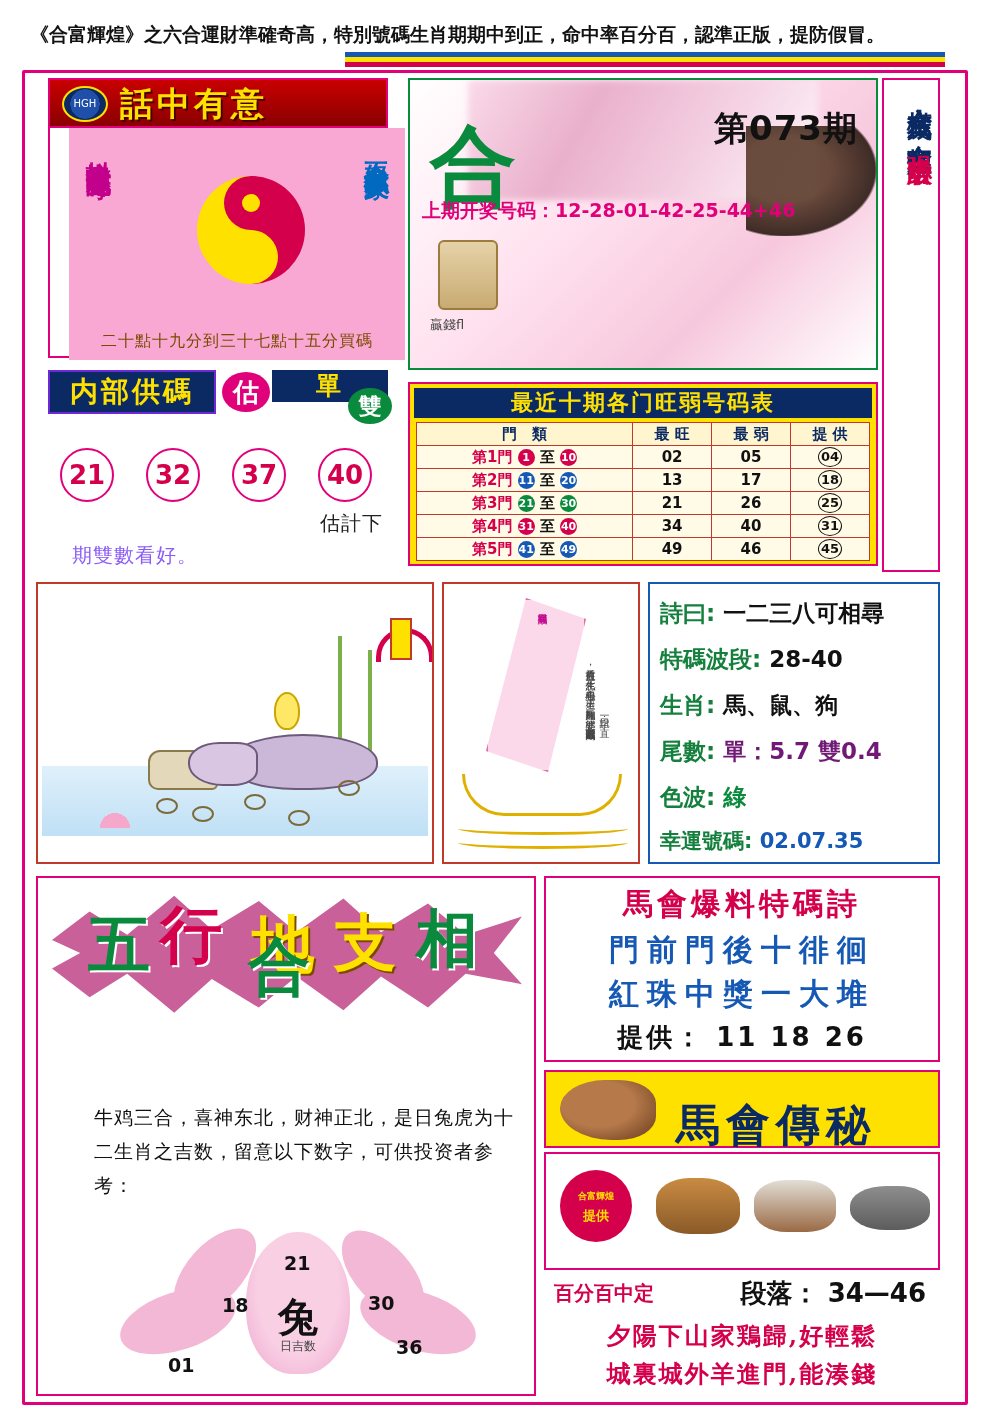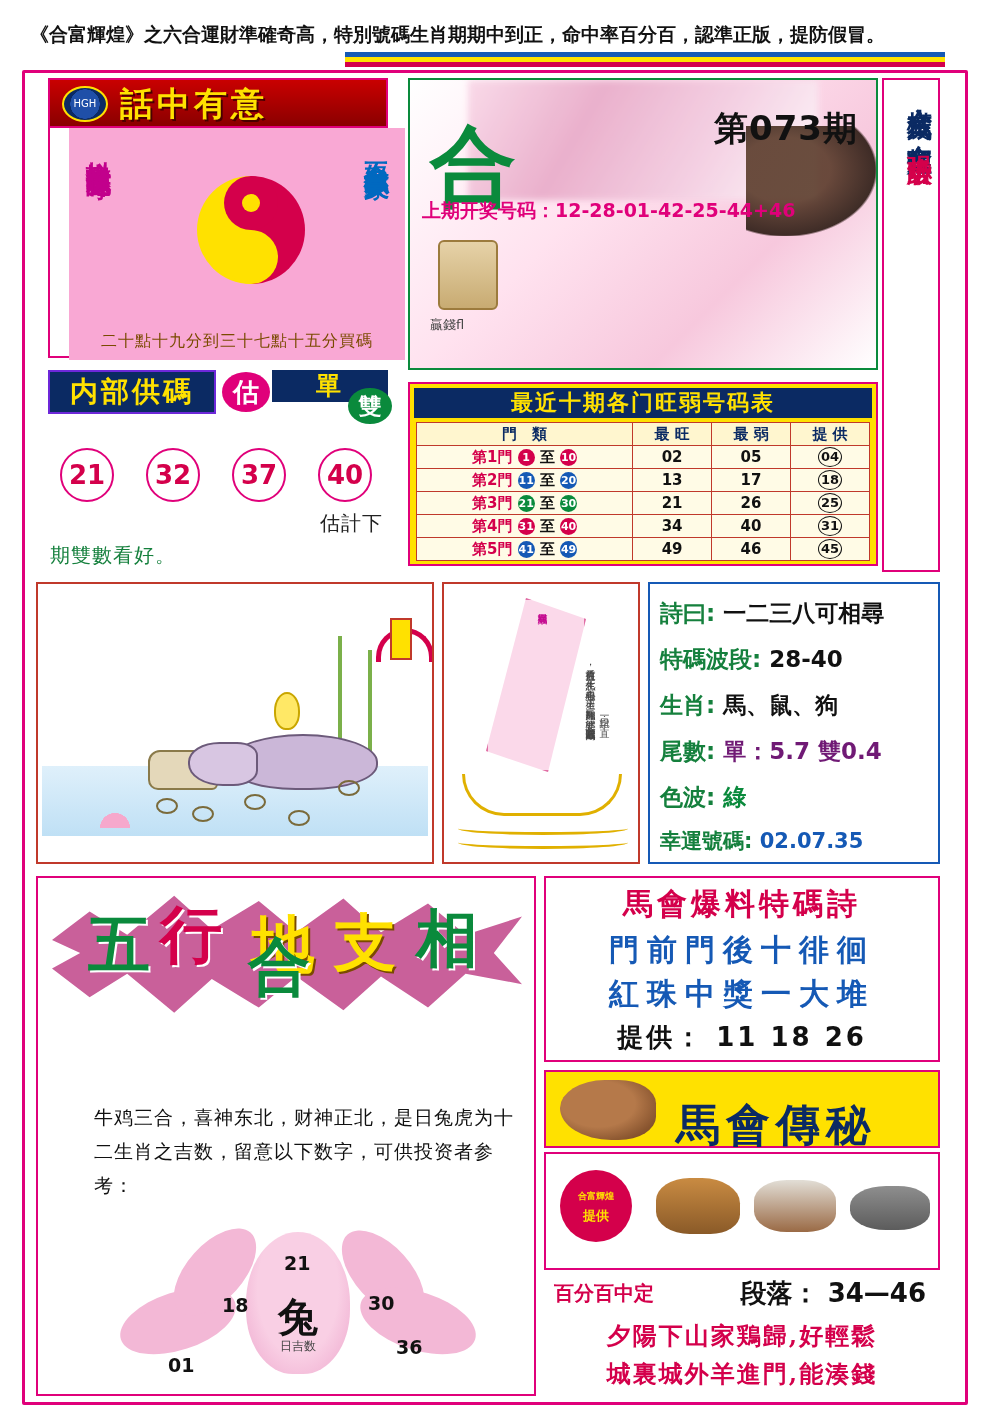--- a/index.html
+++ b/index.html
@@ -113,21 +113,21 @@
   }
   .ncirc{
     position:absolute;top:0;width:54px;height:54px;border-radius:50%;
     border:2px solid #e0007a;box-sizing:border-box;
     color:#d4004b;font-size:26px;font-weight:bold;text-align:center;line-height:50px;
   }
   .gujixia{
     position:absolute;left:320px;top:510px;font-size:20px;color:#222;letter-spacing:1px;
   }
   .qishuang{
-    position:absolute;left:50px;top:542px;font-size:20px;color:#15803d;letter-spacing:1px;
+    position:absolute;left:72px;top:542px;font-size:20px;color:#8b5cf6;letter-spacing:1px;
   }
   
   .panel-pic{
     position:absolute;left:408px;top:78px;width:470px;height:292px;
     border:2px solid #0a8a3c;box-sizing:border-box;
     background:linear-gradient(135deg,#ffffff 0%,#ffe2ef 40%,#f7c8dd 70%,#ffffff 100%);
     overflow:hidden;
   }
   .pic-blur{
     position:absolute;left:58px;top:0px;width:350px;height:120px;

